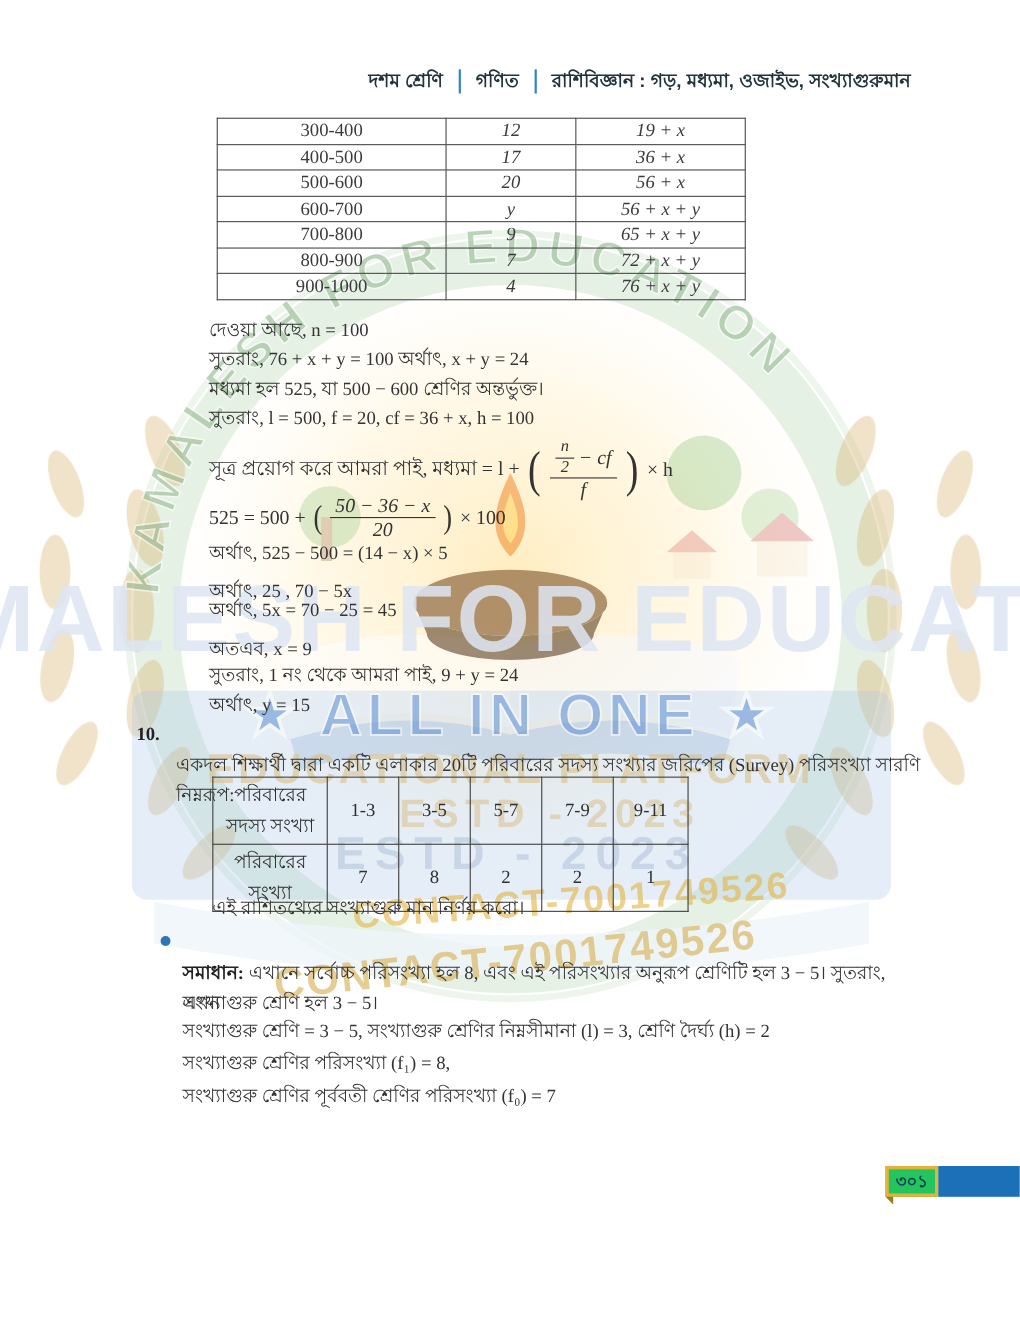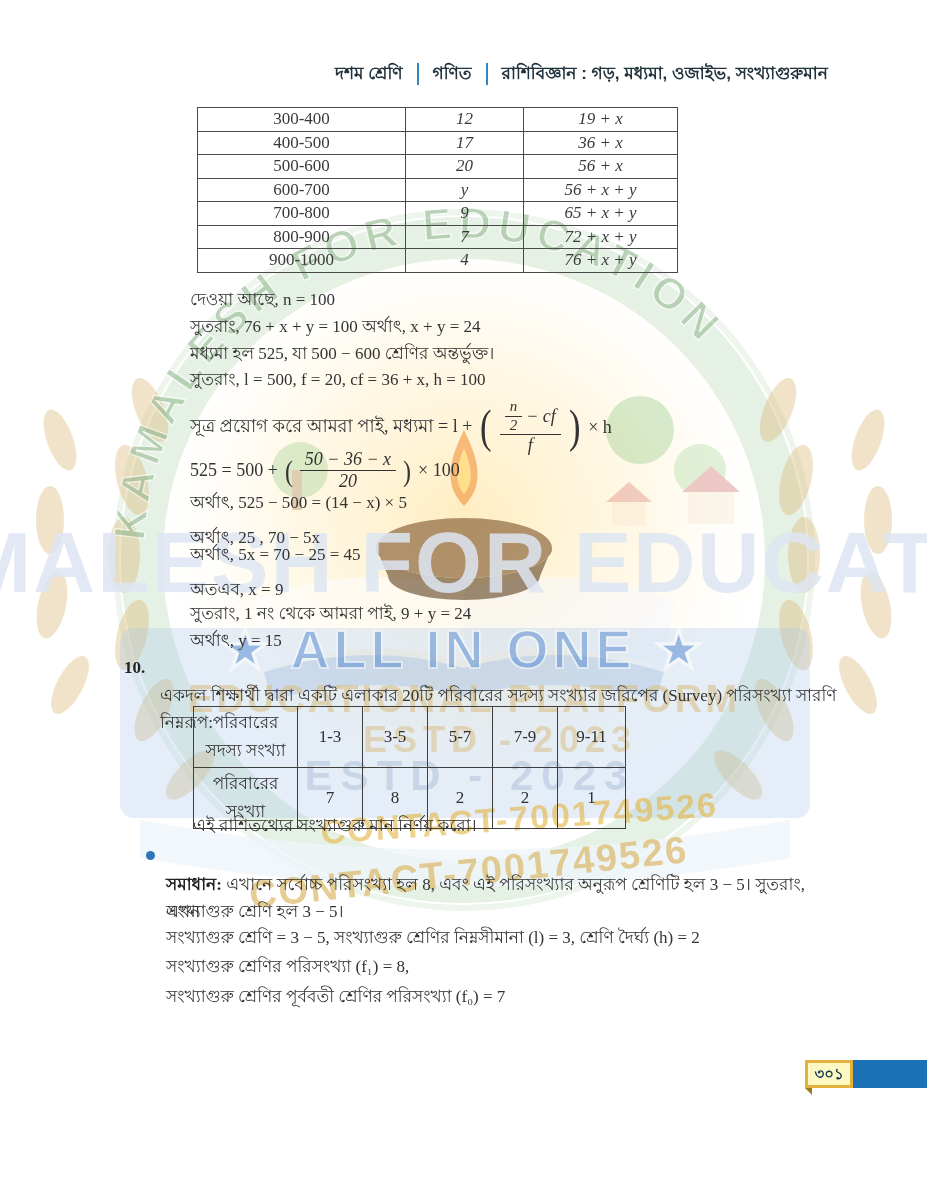--- a/index.html
+++ b/index.html
@@ -42,21 +42,21 @@
   table.t2 td {
     border:1.4px solid #3f3f3f; text-align:center; padding:2px 4px;
   }
   table.t2 tr:first-child td { height:48px; }
   table.t2 tr:last-child td { height:38px; }
   .probnum { font-size:17px; font-weight:bold; color:#222; }
   .probtext { font-size:17px; color:#333; line-height:27px; }
   .bullet { width:9px; height:9px; border-radius:50%; background:#2e75b6; }
   .sol-label { font-weight:bold; color:#222; }
   .footer-box {
-    left:805px; top:1060px; width:48px; height:28px; background:#fef9c3;
+    left:805px; top:1060px; width:48px; height:28px; background:#22c55e;
     border:3px solid #e4b23a; display:flex; align-items:center; justify-content:center;
     font-weight:bold; font-size:15px; color:#143a53;
     font-family:"Liberation Sans", sans-serif; z-index:2;
   }
   .footer-bar { left:853px; top:1060px; width:74px; height:28px; background:#1b70b6; z-index:2; }
   .footer-fold {
     left:805px; top:1088px; width:0; height:0; z-index:2;
     border-top:7px solid #9c7a1e; border-left:7px solid transparent;
   }
 </style>

